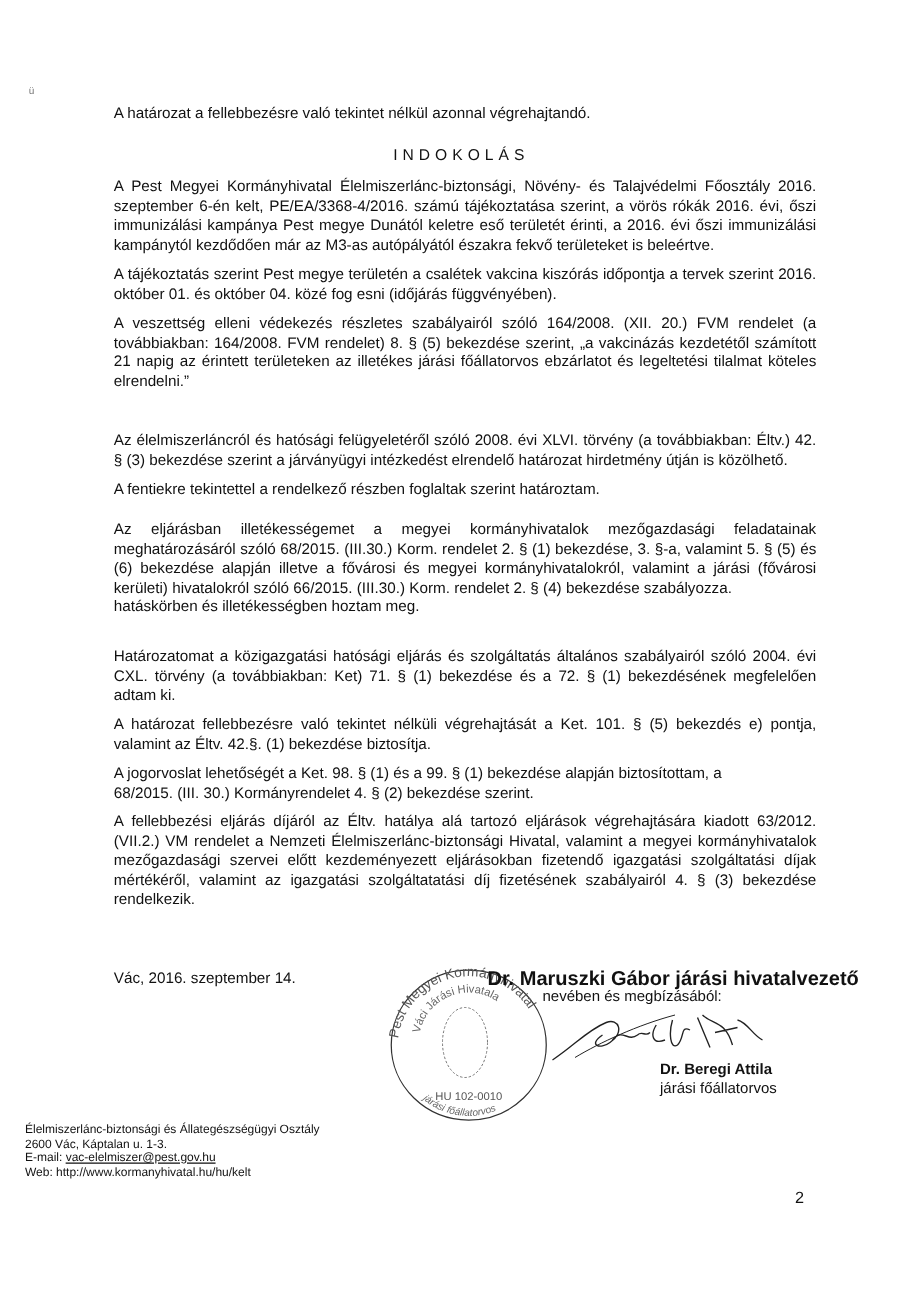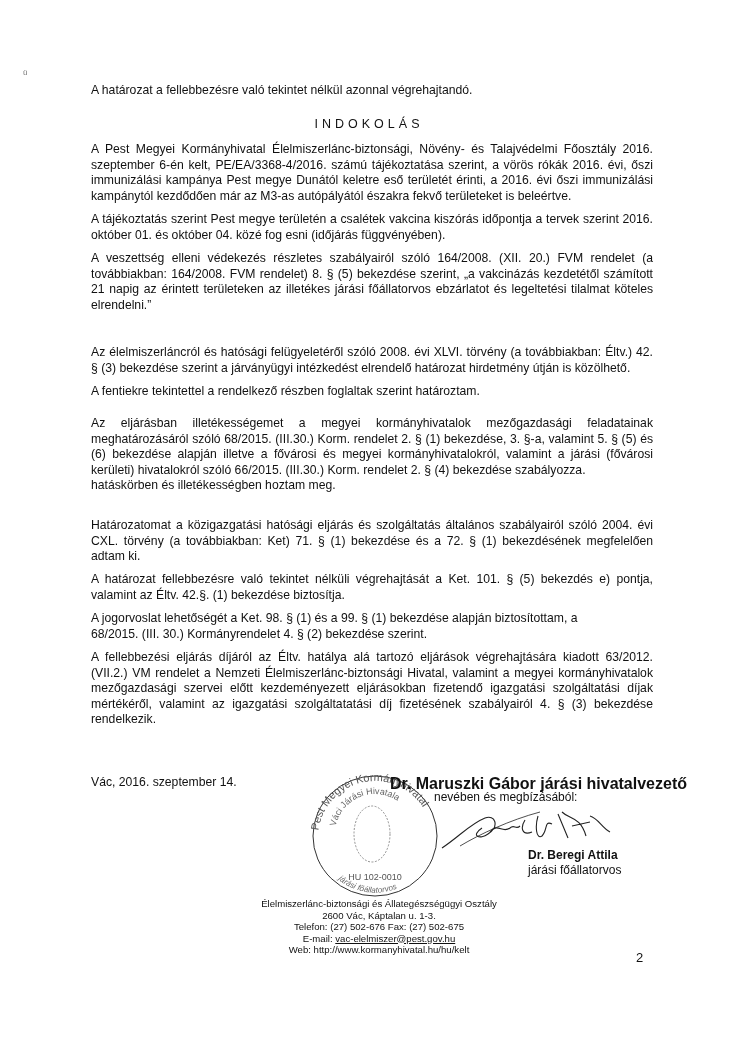--- a/index.html
+++ b/index.html
@@ -12,21 +12,21 @@
   .bold { font-weight: normal; }
   .title { position: absolute; left: 0; width: 738px; top: 117px; text-align: center;
            font-weight: normal; font-size: 12.5px; letter-spacing: 4px; }
   .nojust { text-align: left; }
   .stamp { position: absolute; left: 300px; top: 768px; width: 150px; height: 130px; }
   .sig-line1 { position: absolute; left: 390px; top: 775px; font-weight: bold; font-size: 16px; }
   .sig-line2 { position: absolute; left: 434px; top: 790px; font-size: 12px; }
   .signature { position: absolute; left: 440px; top: 806px; width: 180px; height: 45px; }
   .signer-name { position: absolute; left: 528px; top: 848px; font-weight: bold; font-size: 12px; }
   .signer-title { position: absolute; left: 528px; top: 863px; font-size: 12px; }
-  .footer { position: absolute; left: 0; width: 738px; top: 898px; text-align: center;
+  .footer { position: absolute; left: 0; width: 738px; top: 898px; 
             font-size: 9.6px; line-height: 11.5px; }
   .footer .f-line { display: block; padding-left: 20px; }
   .footer .email-link { text-decoration: underline; margin-top: 28px; }
   .page-number { position: absolute; left: 636px; top: 950px; font-size: 13px; }
 </style>
 </head>
 <body>
 
 <div class="page">
 
@@ -88,19 +88,18 @@
     <path d="M 2 42 C 20 30, 30 18, 45 12 C 55 8, 60 20, 48 28 C 40 34, 30 30, 42 22 M 50 26 C 58 16, 62 28, 70 22 C 74 18, 76 24, 80 20 M 85 14 C 80 22, 82 30, 92 26 M 98 10 C 95 20, 96 34, 102 30 C 108 24, 104 14, 112 18 M 118 8 L 128 32 M 122 6 C 130 14, 140 10, 146 30 M 132 20 L 150 16 M 150 10 C 158 12, 162 22, 170 26" fill="none" stroke="#222" stroke-width="1.1"></path>
     <path d="M 20 40 C 40 28, 70 14, 100 6" fill="none" stroke="#222" stroke-width="0.8"></path>
   </svg>
 
   <div class="signer-name">Dr. Beregi Attila</div>
   <div class="signer-title">járási főállatorvos</div>
 
   <div class="footer">
     <span class="f-line">Élelmiszerlánc-biztonsági és Állategészségügyi Osztály</span>
     <span class="f-line">2600 Vác, Káptalan u. 1-3.</span>
-    <span class="f-line">Telefon: (27) 502-676  Fax: (27) 502-675</span>
     <span class="f-line"><span>E-mail: </span><span class="email-link">vac-elelmiszer@pest.gov.hu</span></span>
     <span class="f-line">Web: http://www.kormanyhivatal.hu/hu/kelt</span>
   </div>
 
   <div class="page-number">2</div>
 </div>
 
 </body></html>

